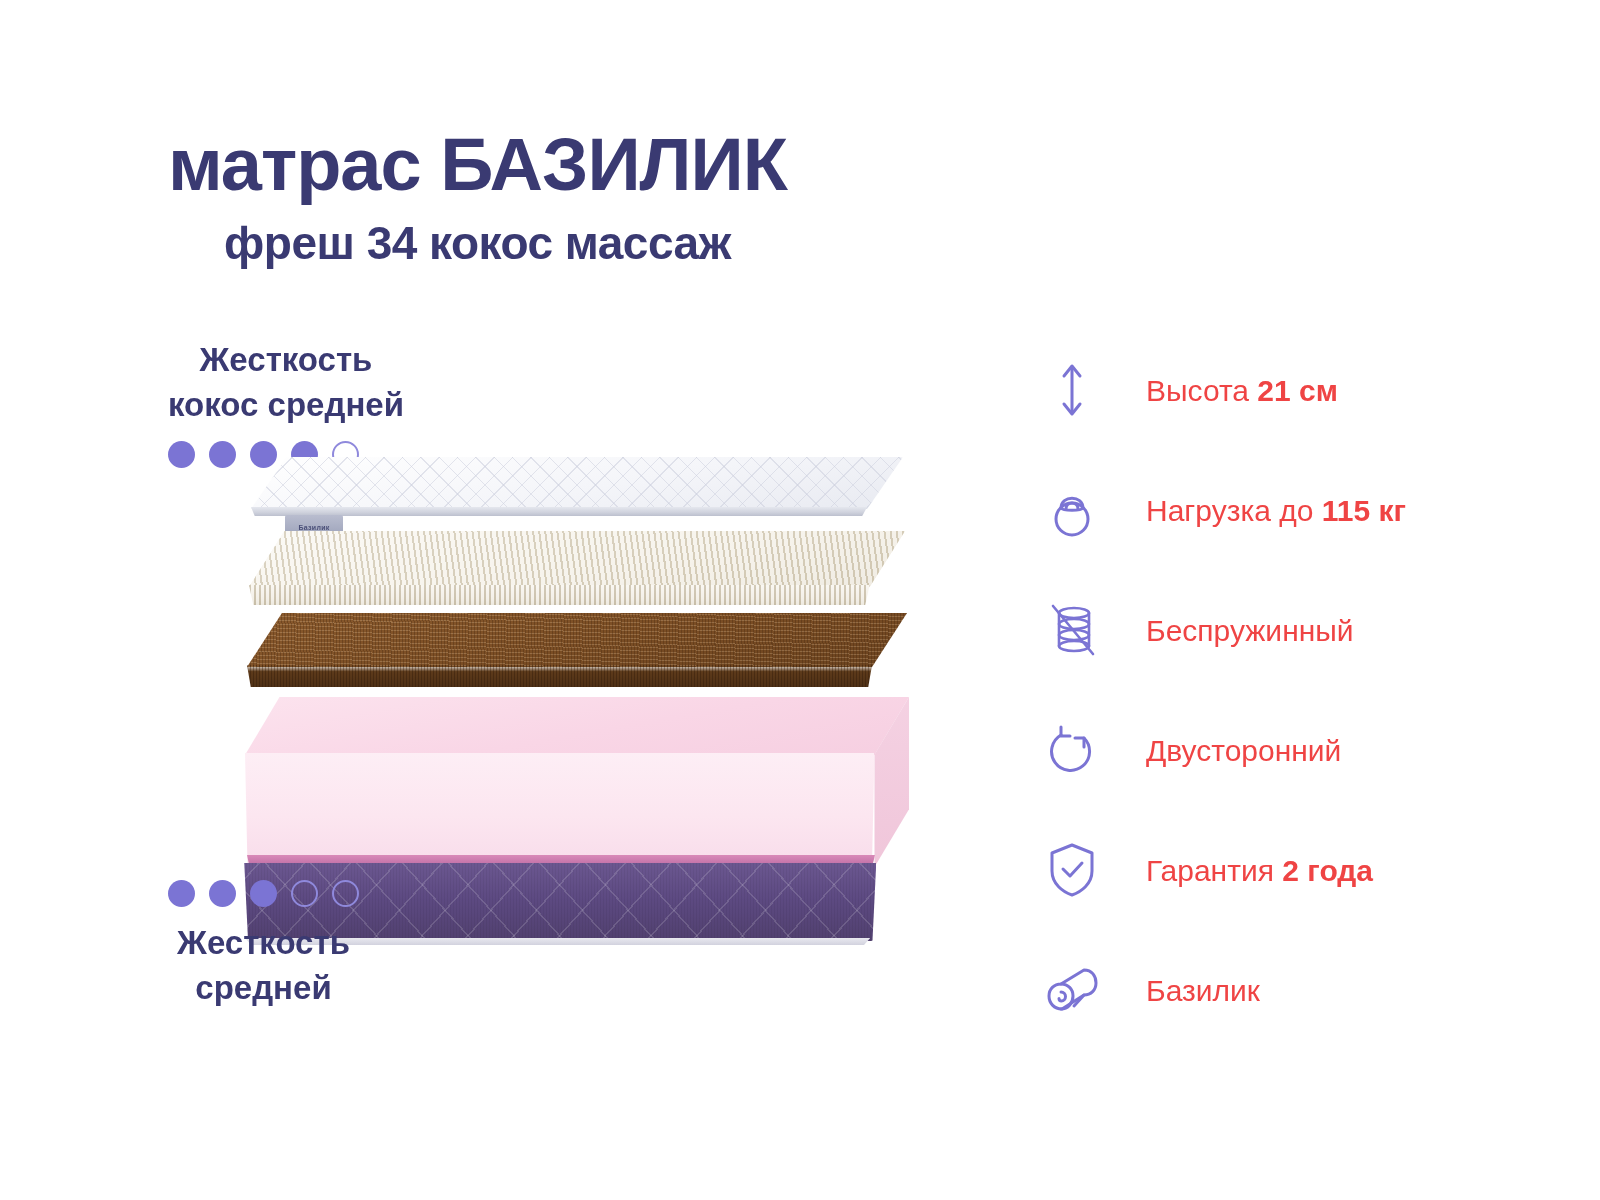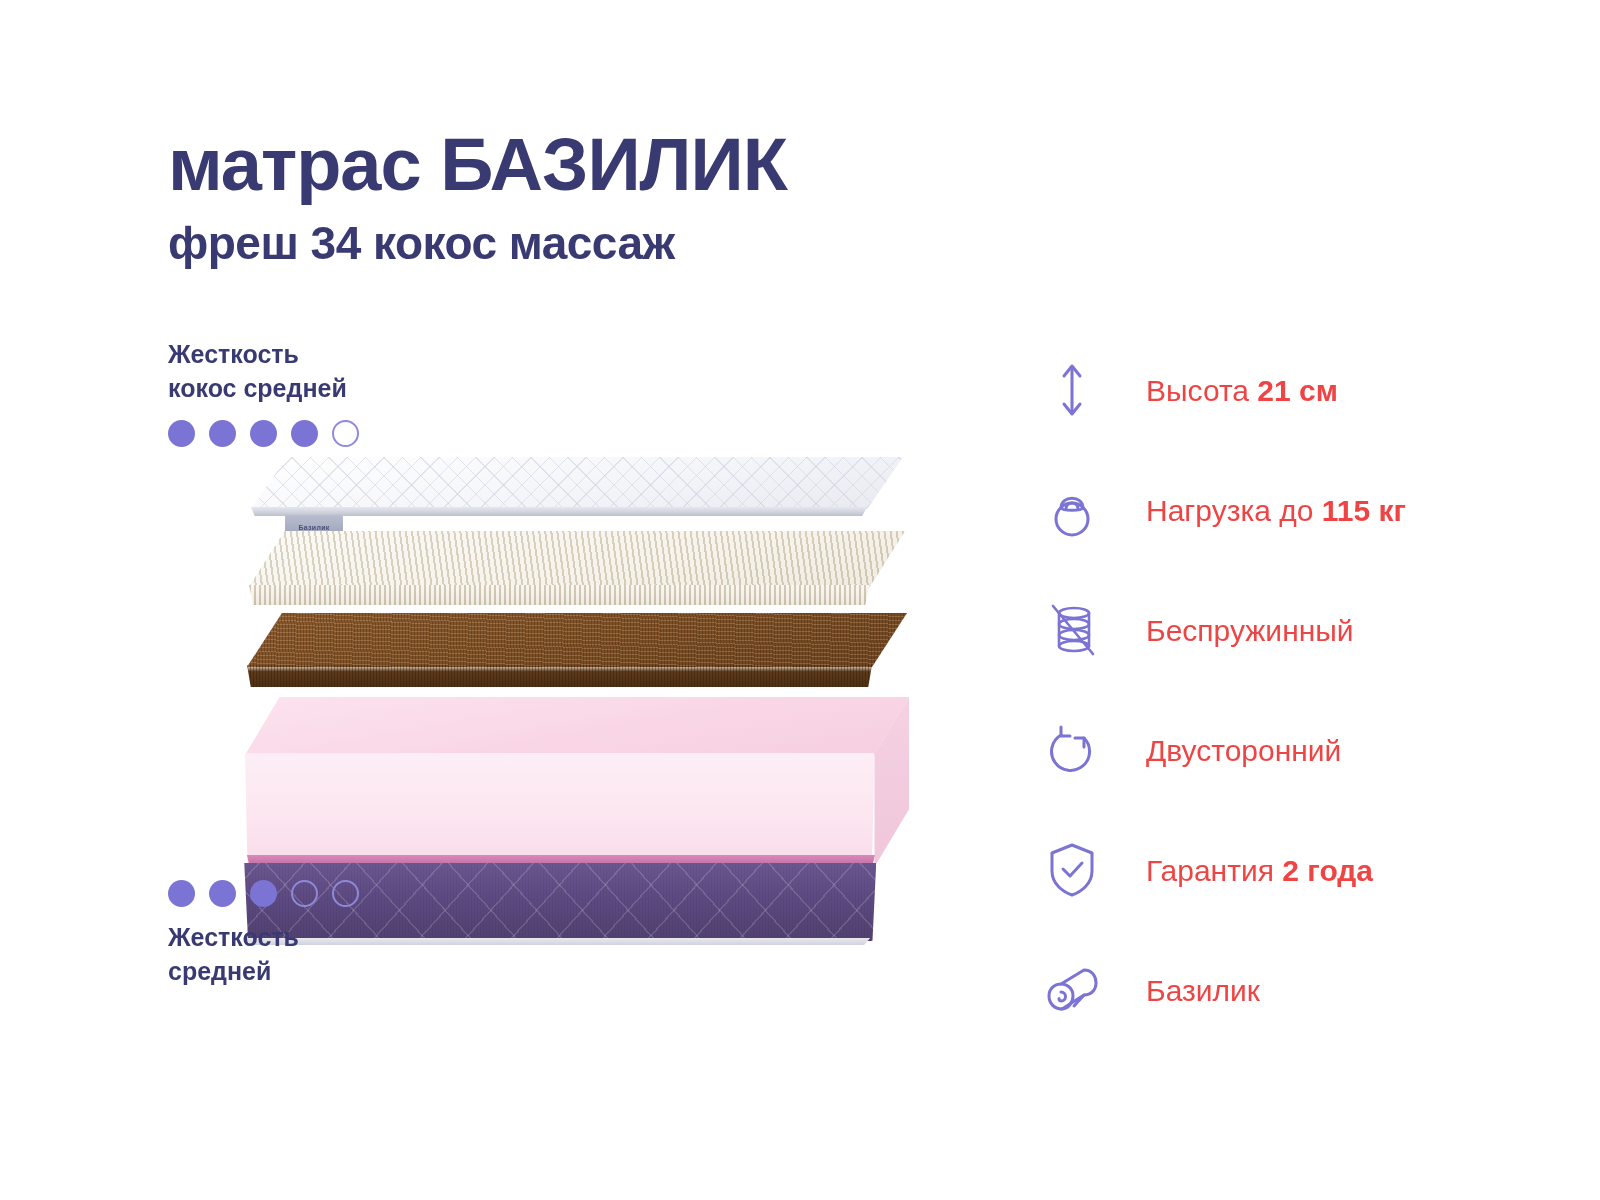--- a/index.html
+++ b/index.html
@@ -3,39 +3,39 @@
 <meta charset="utf-8">
 <style>
   html,body{margin:0;padding:0;}
   body{
     width:1600px;height:1200px;
     background:#ffffff;
     font-family:"Liberation Sans","DejaVu Sans",sans-serif;
     overflow:hidden;
     position:relative;
   }
-  .canvas{position:relative;width:1600px;height:864px;}
+  .canvas{position:relative;width:1600px;height:864px;text-align:center;}
 
   
   .title-block{position:absolute;left:168px;top:128px;}
   .title-main{
     font-size:74px;font-weight:bold;color:#3A3A72;
     letter-spacing:-1px;line-height:1.0;white-space:nowrap;
   }
   .title-sub{
     font-size:46px;font-weight:bold;color:#3A3A72;
     letter-spacing:-0.5px;line-height:1.0;margin-top:18px;white-space:nowrap;
   }
 
   
   .firm{position:absolute;}
   .firm-top{left:168px;top:338px;}
   .firm-bottom{left:168px;top:880px;}
   .firm-label{
-    font-size:25px;font-weight:bold;color:#3A3A72;line-height:1.35;white-space:nowrap;
+    font-size:33px;font-weight:bold;color:#3A3A72;line-height:1.35;white-space:nowrap;
   }
   .dots{display:flex;gap:14px;align-items:center;}
   .firm-top .dots{margin-top:14px;}
   .firm-bottom .dots{margin-bottom:14px;}
   .dot{
     width:27px;height:27px;border-radius:50%;
     box-sizing:border-box;
   }
   .dot.on{background:#7B74D4;}
   .dot.off{background:transparent;border:2px solid #8F89DC;}

